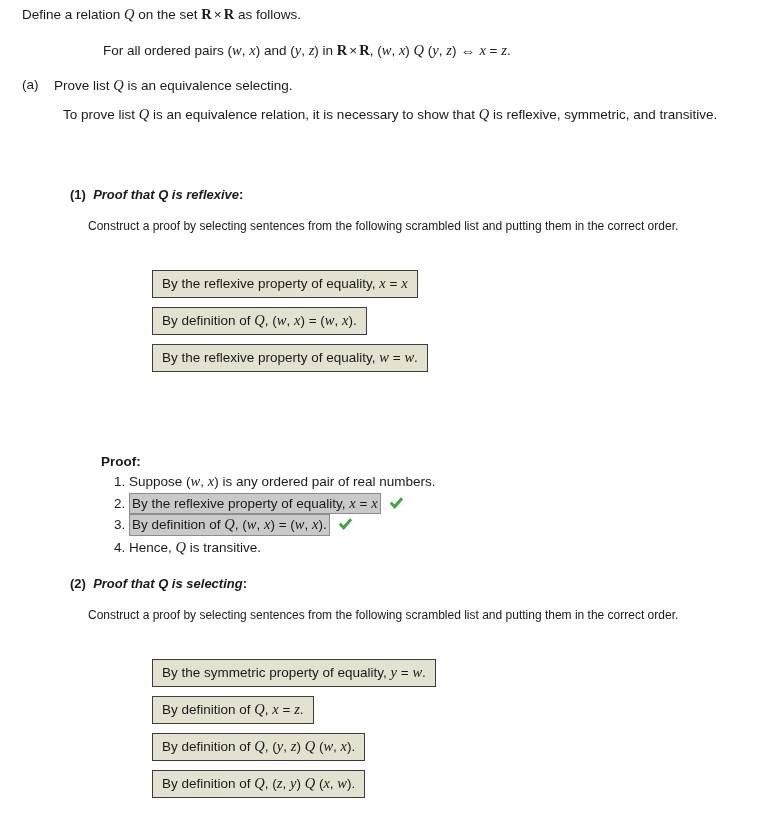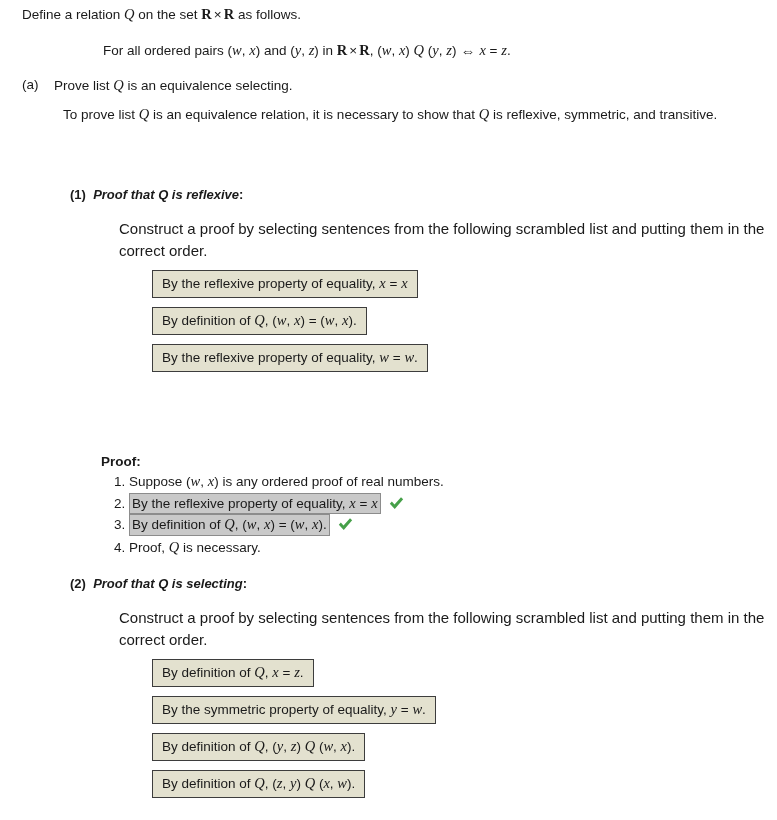--- a/index.html
+++ b/index.html
@@ -95,23 +95,23 @@
     left: 70px;
     font-weight: bold;
     font-style: italic;
     font-size: 13px;
   }
   .sub-title .num { font-style: normal; }
   .sub-title .colon { font-style: normal; font-weight: bold; }
 
   .construct {
     position: absolute;
-    left: 119px;
+    left: 88px;
     width: 655px;
-    font-size: 15px;
+    font-size: 12px;
   }
 
   
   .scrambled { position: absolute; left: 152px; }
   .sbox {
     display: inline-block;
     background: #e3e1cf;
     border: 1px solid #3d3d3d;
     padding: 3px 9px 4px 9px;
     font-size: 13.5px;
@@ -188,35 +188,35 @@
       <div class="sub">
         <div class="sub-title" style="top: 186px;"><span class="num">(1)&nbsp;&nbsp;</span><span>Proof that </span><span>Q</span><span> is reflexive</span><span class="colon">:</span></div>
         <div class="construct" style="top: 218px;">Construct a proof by selecting sentences from the following scrambled list and putting them in the correct order.</div>
         <div class="scrambled" style="top: 270px;">
           <div class="sbox-row"><span class="sbox"><span>By the reflexive property of equality, </span><var>x</var><span> = </span><var>x</var></span></div>
           <div class="sbox-row"><span class="sbox"><span>By definition of </span><var>Q</var><span>, (</span><var>w</var><span>, </span><var>x</var><span>) = (</span><var>w</var><span>, </span><var>x</var><span>).</span></span></div>
           <div class="sbox-row"><span class="sbox"><span>By the reflexive property of equality, </span><var>w</var><span> = </span><var>w</var><span>.</span></span></div>
         </div>
         <div class="proof-label" style="top: 452px;">Proof:</div>
         <ol class="proof-list" style="top: 470px;">
-          <li><span>Suppose (</span><var>w</var><span>, </span><var>x</var><span>) is any ordered proof of real numbers.</span></li>
+          <li><span>Suppose (</span><var>w</var><span>, </span><var>x</var><span>) is any ordered pair of real numbers.</span></li>
           <li><span class="filled"><span>By the reflexive property of equality, </span><var>x</var><span> = </span><var>x</var></span><span class="check"><svg viewBox="0 0 20 18" width="17" height="15">
                 <path d="M2 9.2 L4.4 6.6 L7.6 10.2 L15.4 1.6 L18 3.9 L7.9 15.6 Z" fill="#46a049"></path>
               </svg></span></li>
           <li><span class="filled"><span>By definition of </span><var>Q</var><span>, (</span><var>w</var><span>, </span><var>x</var><span>) = (</span><var>w</var><span>, </span><var>x</var><span>).</span></span><span class="check"><svg viewBox="0 0 20 18" width="17" height="15">
                 <path d="M2 9.2 L4.4 6.6 L7.6 10.2 L15.4 1.6 L18 3.9 L7.9 15.6 Z" fill="#46a049"></path>
               </svg></span></li>
-          <li><span>Proof, </span><var>Q</var><span> is necessary.</span></li>
+          <li><span>Hence, </span><var>Q</var><span> is transitive.</span></li>
         </ol>
       </div>
       <div class="sub">
         <div class="sub-title" style="top: 575px;"><span class="num">(2)&nbsp;&nbsp;</span><span>Proof that </span><span>Q</span><span> is selecting</span><span class="colon">:</span></div>
         <div class="construct" style="top: 607px;">Construct a proof by selecting sentences from the following scrambled list and putting them in the correct order.</div>
         <div class="scrambled" style="top: 659px;">
+          <div class="sbox-row"><span class="sbox"><span>By the symmetric property of equality, </span><var>y</var><span> = </span><var>w</var><span>.</span></span></div>
           <div class="sbox-row"><span class="sbox"><span>By definition of </span><var>Q</var><span>, </span><var>x</var><span> = </span><var>z</var><span>.</span></span></div>
-          <div class="sbox-row"><span class="sbox"><span>By the symmetric property of equality, </span><var>y</var><span> = </span><var>w</var><span>.</span></span></div>
           <div class="sbox-row"><span class="sbox"><span>By definition of </span><var>Q</var><span>, (</span><var>y</var><span>, </span><var>z</var><span>) </span><var>Q</var><span> (</span><var>w</var><span>, </span><var>x</var><span>).</span></span></div>
           <div class="sbox-row"><span class="sbox"><span>By definition of </span><var>Q</var><span>, (</span><var>z</var><span>, </span><var>y</var><span>) </span><var>Q</var><span> (</span><var>x</var><span>, </span><var>w</var><span>).</span></span></div>
         </div>
       </div>
     </div>
 
 </div>
 
 </body></html>

